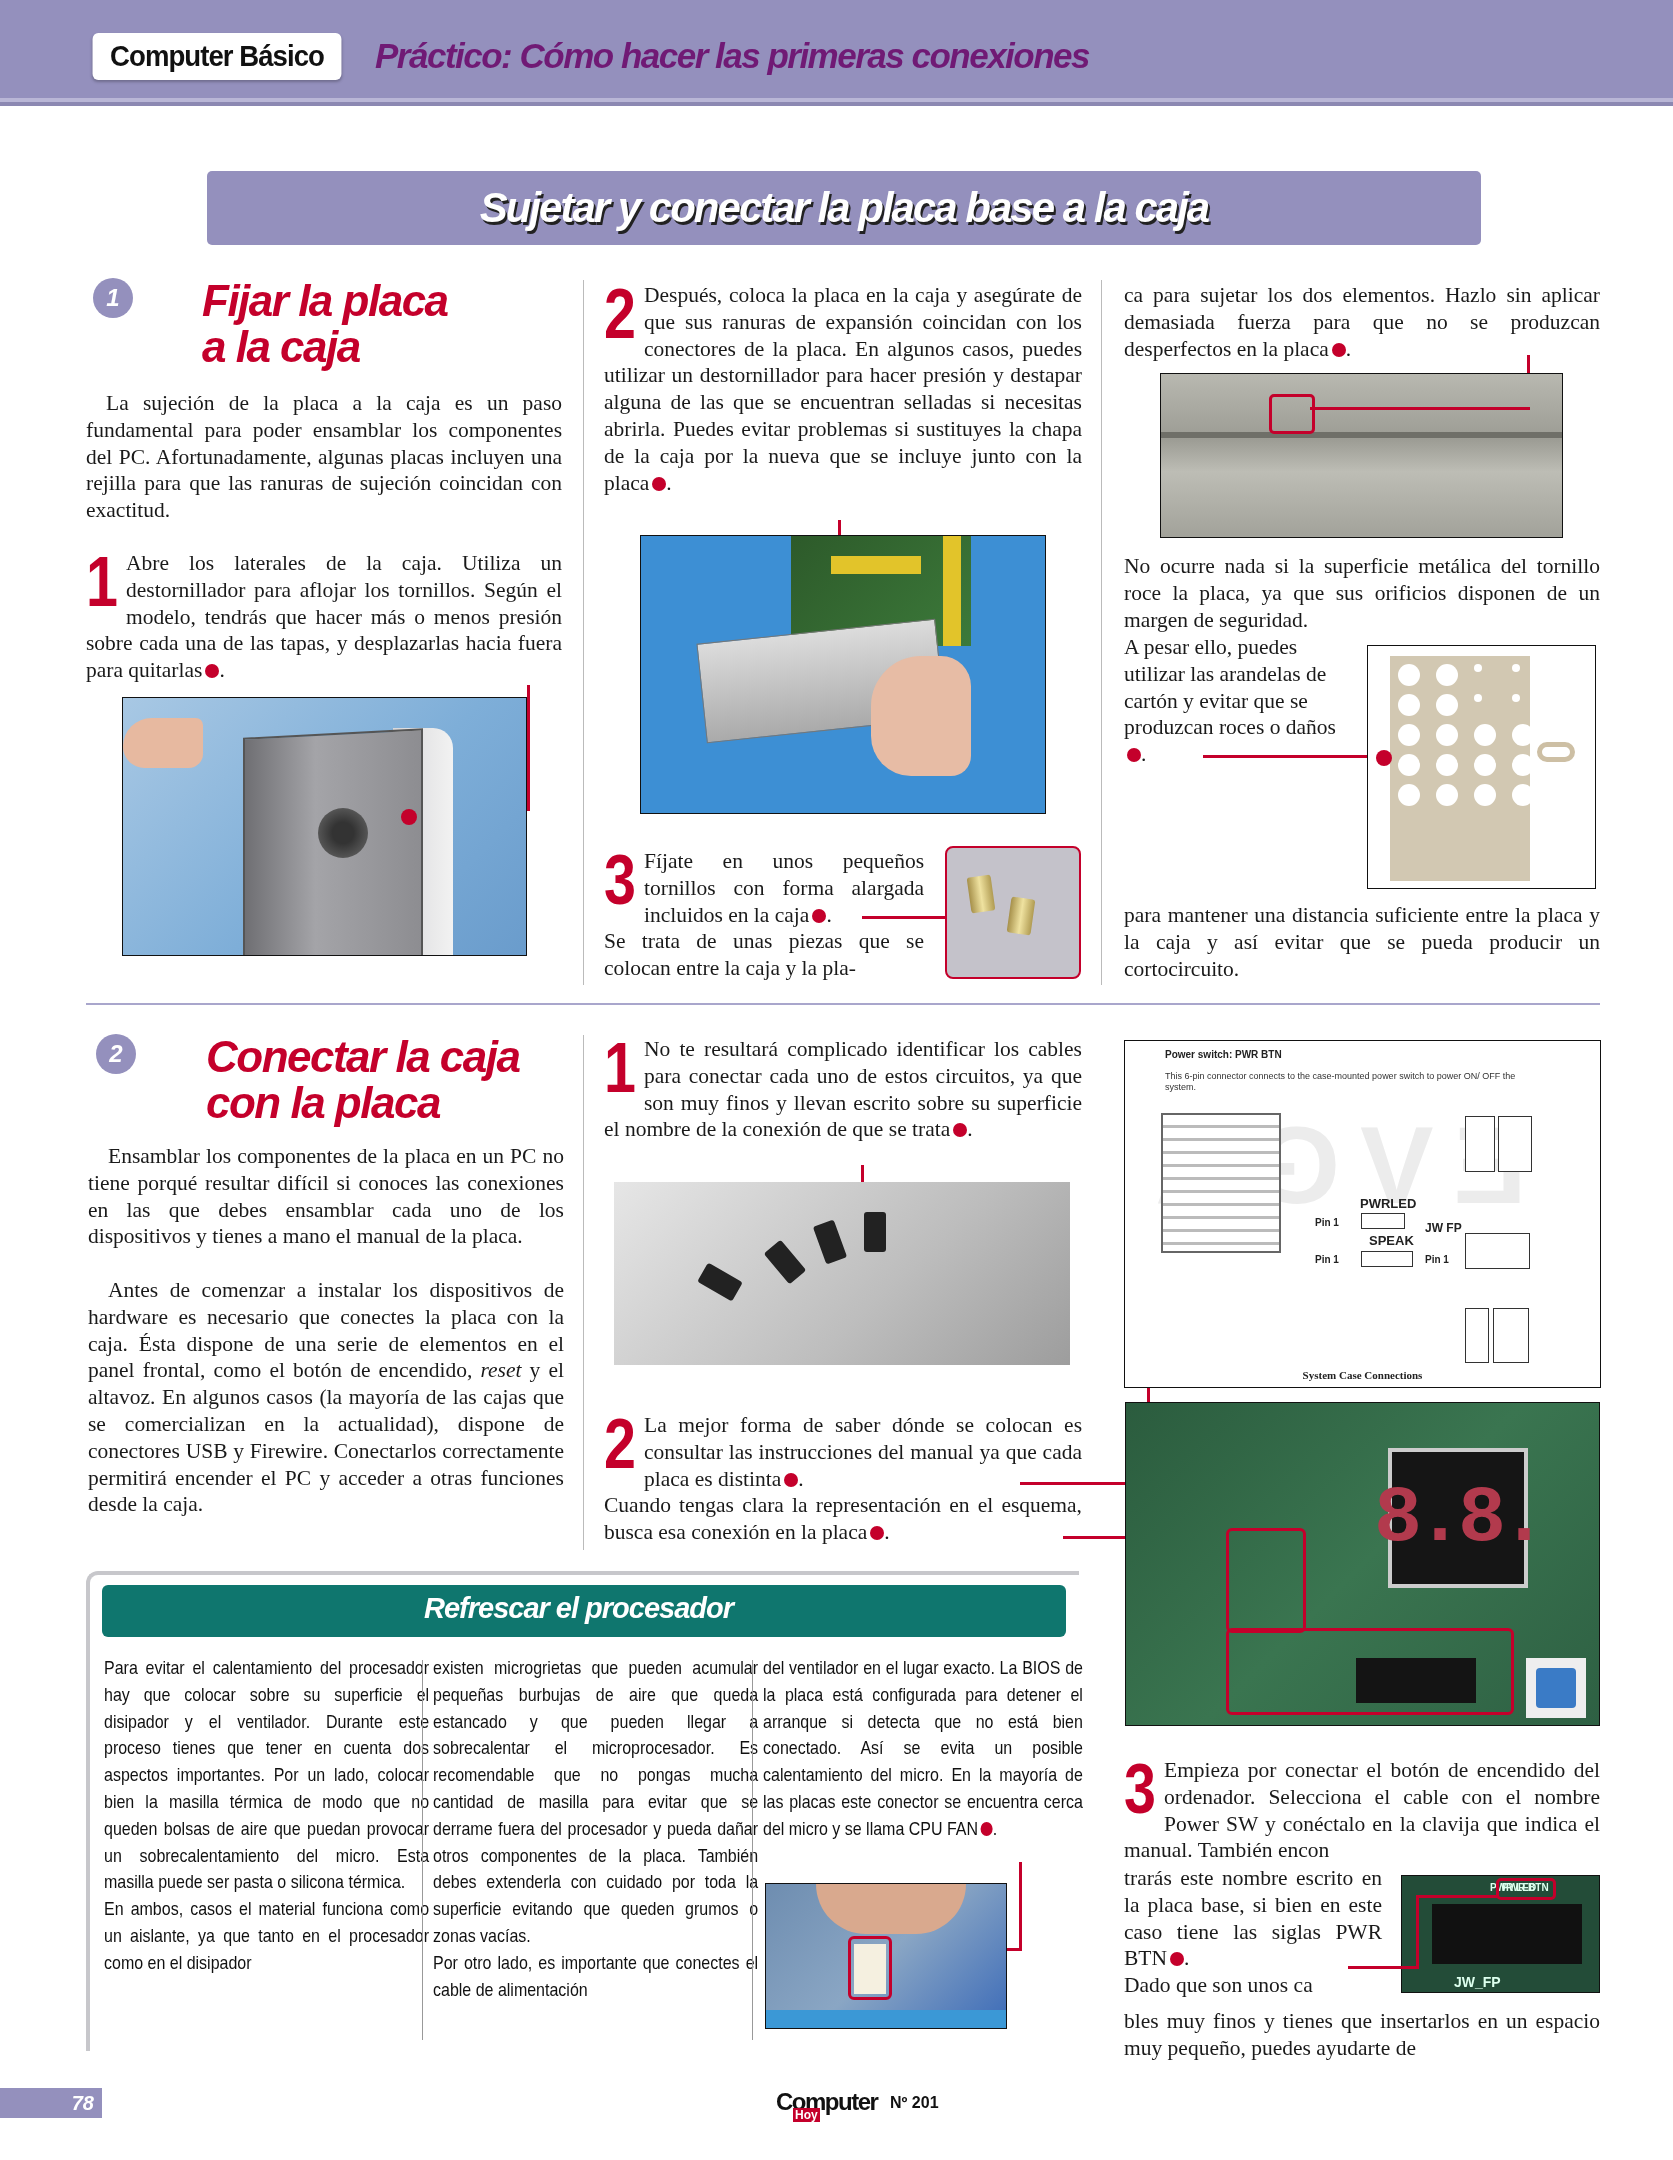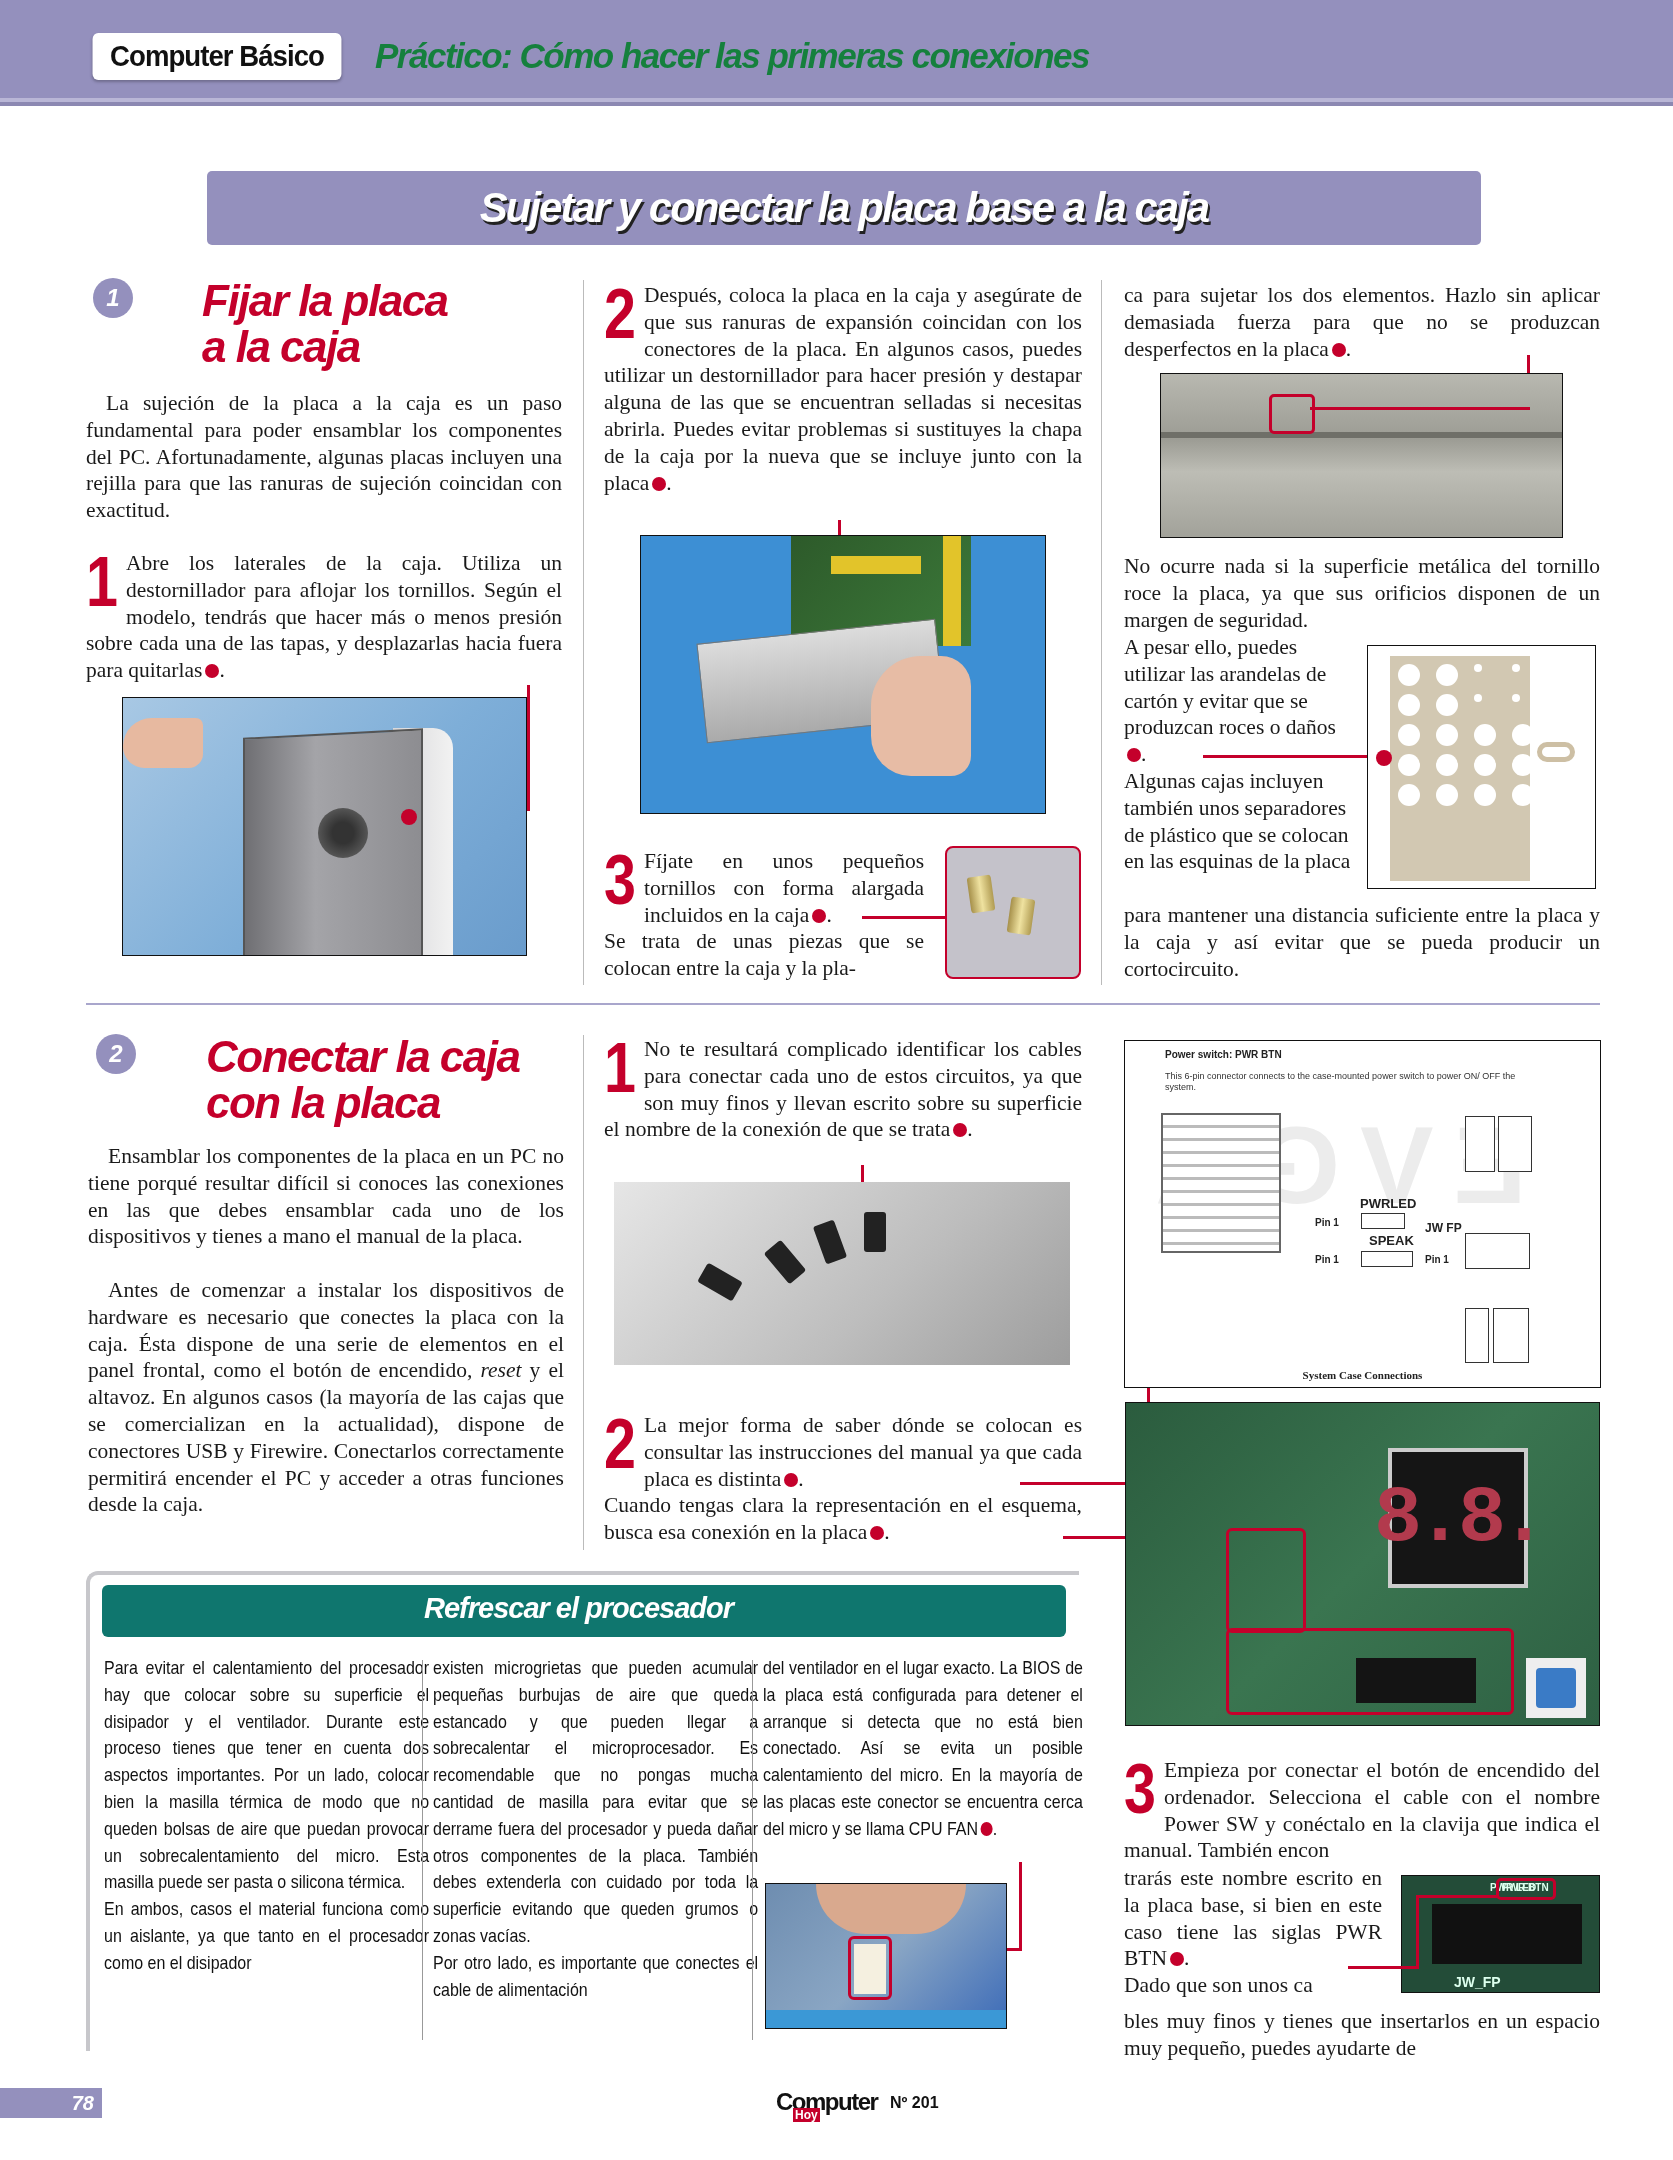--- a/index.html
+++ b/index.html
@@ -3,21 +3,21 @@
 <meta charset="utf-8">
 <style>
   * { box-sizing: border-box; margin: 0; padding: 0; }
   body { width: 1673px; height: 2160px; background: #fff; position: relative; overflow: hidden; font-family: "Liberation Serif", "DejaVu Serif", serif; color: #1a1a1a; }
   .abs { position: absolute; }
 
   
   .topbar { left:0; top:0; width:1673px; height:102px; background:#9490bd; border-bottom: 4px solid #b9b6d6; }
   .topbar::after { content:""; position:absolute; left:0; right:0; bottom:-8px; height:4px; background:#8c88b2; }
   .section-badge { left:86px; top:33px; width:262px; height:47px; background:#fff; border-radius:6px; box-shadow:0 2px 3px rgba(0,0,0,.25); font-family:"Liberation Sans","DejaVu Sans",sans-serif; font-weight:bold; font-size:29px; letter-spacing:-1px; display:flex; align-items:center; justify-content:center; color:#111; transform:scaleX(.95); }
-  .header-title { left:375px; top:36px; font-family:"Liberation Sans","DejaVu Sans",sans-serif; font-weight:bold; font-style:italic; font-size:35px; color:#15803d; letter-spacing:-1.5px; }
+  .header-title { left:375px; top:36px; font-family:"Liberation Sans","DejaVu Sans",sans-serif; font-weight:bold; font-style:italic; font-size:35px; color:#701a75; letter-spacing:-1.5px; }
 
   .main-banner { left:207px; top:171px; width:1274px; height:74px; background:#9490bd; border-radius:5px; display:flex; align-items:center; justify-content:center; }
   .main-banner span { font-family:"Liberation Sans","DejaVu Sans",sans-serif; font-weight:bold; font-style:italic; font-size:42px; color:#fff; letter-spacing:-2px; text-shadow:2px 3px 0 #222; }
 
   
   .sec-num { width:40px; height:40px; border-radius:50%; background:#9490bd; color:#fff; font-family:"Liberation Sans",sans-serif; font-weight:bold; font-style:italic; font-size:24px; display:flex; align-items:center; justify-content:center; }
   .sec-title { font-family:"Liberation Sans","DejaVu Sans",sans-serif; font-weight:bold; font-style:italic; font-size:44px; line-height:46px; color:#c4002b; letter-spacing:-1.5px;margin-left:44px; }
 
   .body-text { font-size:21.5px; line-height:26.8px; text-align:justify; hyphens:manual; }
   .indent { text-indent:20px; }
@@ -167,21 +167,20 @@
 <div class="red-line" style="left:1527px;top:355px;width:3px;height:55px;"></div>
 <div class="photo ph-metal" style="left:1160px;top:373px;width:403px;height:165px;">
   <div class="hl"></div>
     <div class="box"></div>
 </div>
 <div class="red-line" style="left:1310px;top:407px;width:220px;height:3px;"></div>
 
 <div class="abs body-text" style="left:1124px;top:553px;width:476px;">No ocurre nada si la superficie metálica del tornillo roce la placa, ya que sus orificios dis­ponen de un margen de seguridad.</div>
 <div class="abs body-text" style="left:1124px;top:634px;width:228px;text-align:left;">
   <span>A pesar ello, puedes utilizar las arandelas de cartón y evitar que se produzcan roces o daños</span><span class="dot"></span><span>.</span><br>
-  <span>Algunas cajas inclu­yen también unos se­paradores de plástico que se colocan en las esquinas de la placa</span>
 </div>
 <div class="red-line" style="left:1203px;top:755px;width:180px;height:3px;"></div>
 <div class="photo ph-plate" style="left:1367px;top:645px;width:229px;height:244px;">
   <div class="plate"></div>
   <div class="holes">
     <i></i>
       <i></i>
       <i style="width:8px;height:8px"></i>
       <i style="width:8px;height:8px"></i>
     <i></i>

